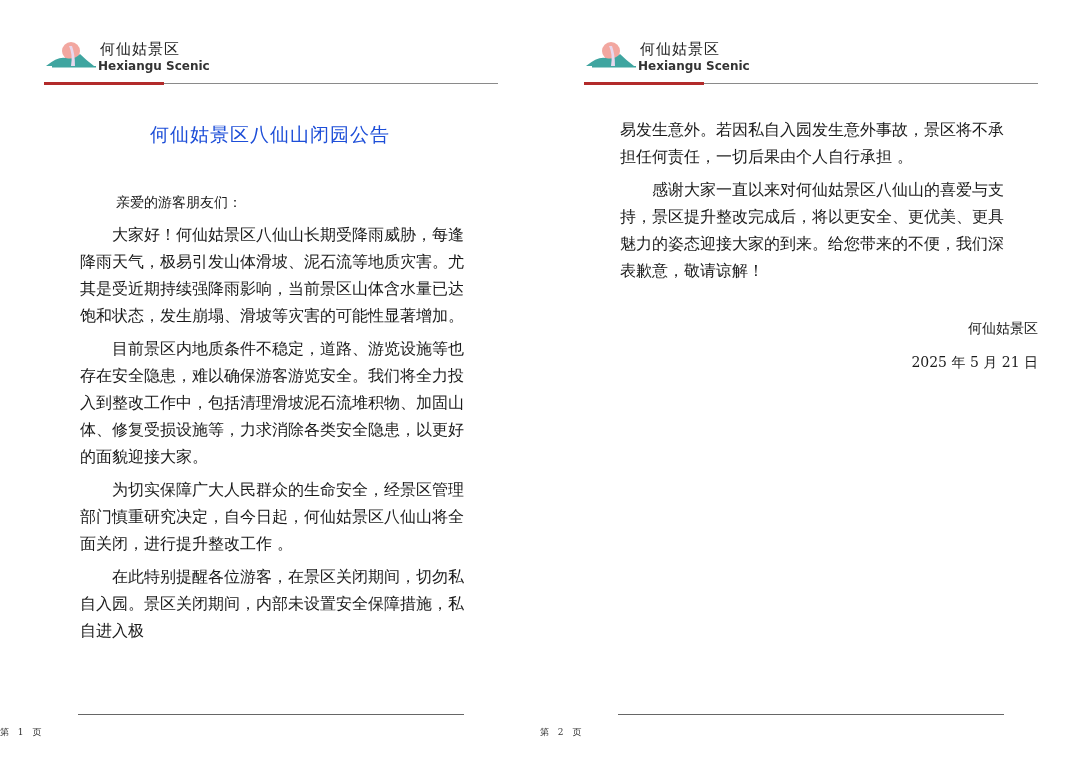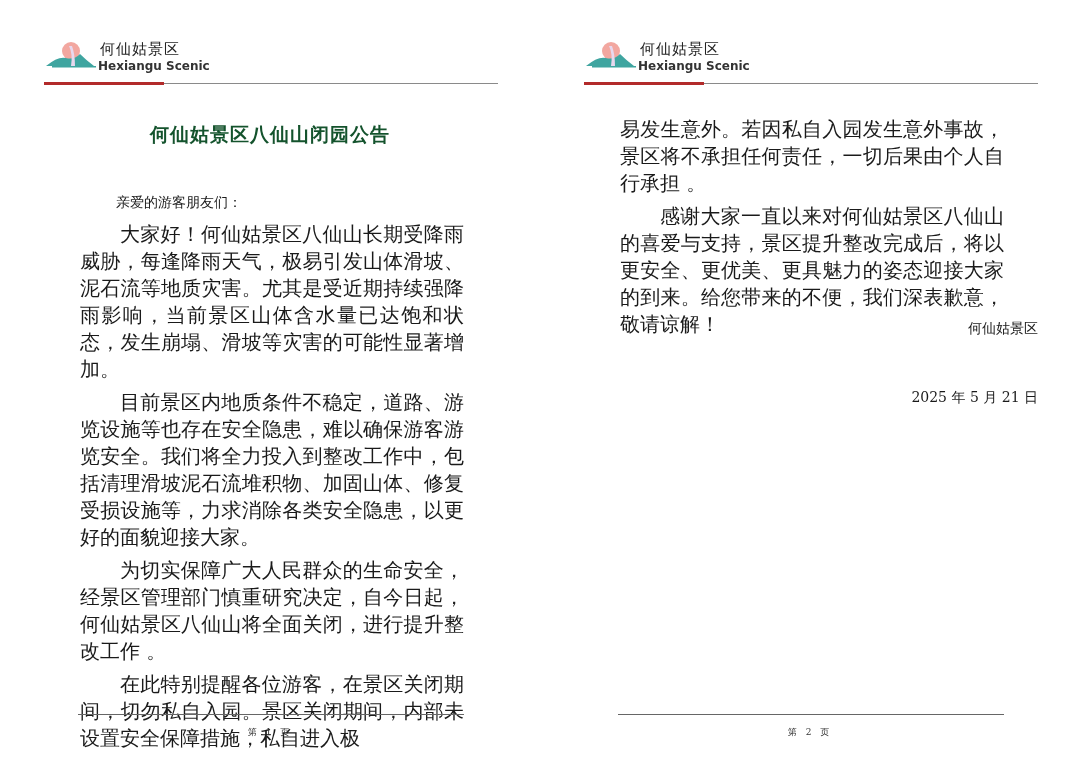--- a/index.html
+++ b/index.html
@@ -9,29 +9,29 @@
   .page.p1 { left:0; }
   .page.p2 { left:540px; }
   .header { position:absolute; left:44px; top:22px; height:50px; width:456px; }
   .logo { position:absolute; left:0; top:2px; width:52px; height:30px; }
   .brand-cn { position:absolute; left:56px; top:2px; font-family:"DejaVu Sans","Liberation Sans",sans-serif;
               font-size:15px; letter-spacing:1px; color:#222; }
   .brand-en { position:absolute; left:54px; top:21px; font-family:"DejaVu Sans","Liberation Sans",sans-serif;
               font-size:12px; font-weight:bold; color:#333; }
   .rule-gray { position:absolute; left:0; top:45px; width:454px; height:1px; background:#8a8a8a; }
   .rule-red { position:absolute; left:0; top:44px; width:120px; height:3px; background:#b22a2a; }
-  .title { position:absolute; left:0; width:540px; top:106px; text-align:center; font-size:19px; font-weight:bold;
-           letter-spacing:1px; color:#14532d; }
-  .body-text { position:absolute; left:80px; width:384px; font-size:20px; line-height:27px; color:#1a1a1a;
+  .title { position:absolute; left:0; width:540px; top:106px; text-align:center; font-size:19px; font-weight:normal;
+           letter-spacing:1px; color:#1d4ed8; }
+  .body-text { position:absolute; left:80px; width:384px; font-size:16px; line-height:27px; color:#1a1a1a;
                text-align:justify; }
   .body-text p { margin:0 0 6px 0; text-indent:2em; }
   .body-text p.noindent { text-indent:0; }
   .salutation { position:absolute; left:108px; top:178px; font-size:14px;margin-left:8px; }
   .footer-rule { position:absolute; left:78px; top:698px; width:386px; height:1px; background:#666; }
-  .page-num { position:absolute; left:0; width:540px; top:710px; text-align:center; font-size:9px; color:#333; letter-spacing:3px; }
+  .page-num { position:absolute; left:0; width:540px; top:710px; font-size:9px; color:#333; letter-spacing:3px; }
   .sign { position:absolute; right:42px; font-size:14px; text-align:right; }
 </style>
 </head>
 <body>
 
 <div class="page p1">
   <div class="header">
     <svg class="logo" viewBox="0 0 52 30">
       <circle cx="27" cy="11" r="9" fill="#f2a7a0"></circle>
       <path d="M2 26 Q14 16 22 18 Q30 20 36 14 Q42 20 50 26 Z" fill="#3fa5a0"></path>
@@ -72,17 +72,17 @@
     <div class="rule-gray"></div>
     <div class="rule-red"></div>
   </div>
 
   <div class="body-text" style="top:100px;">
     <p class="noindent">易发生意外。若因私自入园发生意外事故，景区将不承担任何责任，一切后果由个人自行承担 。</p>
     <p>感谢大家一直以来对何仙姑景区八仙山的喜爱与支持，景区提升整改完成后，将以更安全、更优美、更具魅力的姿态迎接大家的到来。给您带来的不便，我们深表歉意，敬请谅解！</p>
   </div>
 
   <div class="sign" style="top:304px;">何仙姑景区</div>
-  <div class="sign" style="top:338px;margin-top:35px;">2025 年 5 月 21 日</div>
+  <div class="sign" style="top:338px;">2025 年 5 月 21 日</div>
 
   <div class="footer-rule"></div>
   <div class="page-num">第 2 页</div>
 </div>
 
 </body></html>

